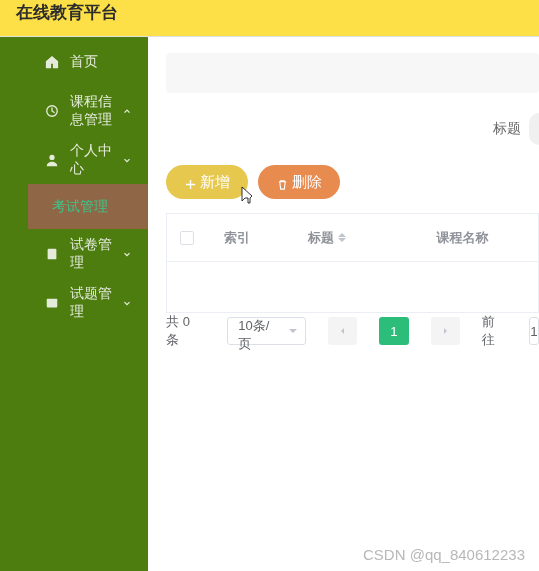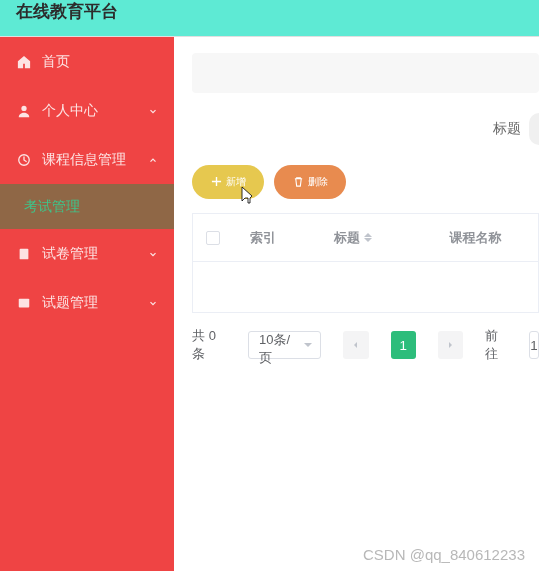--- a/index.html
+++ b/index.html
@@ -1,53 +1,53 @@
 <!DOCTYPE html>
 <html><head>
   <meta charset="utf-8">
   <style>
     * { margin: 0; padding: 0; box-sizing: border-box; }
     body { font-family: "Microsoft YaHei", Arial, sans-serif; font-size: 14px; width: 539px; height: 571px; overflow: hidden; position: relative; background: #f5f5f5; }
     
-    .header { height: 37px; background: #5eead4; border-bottom: 1px solid #e0e0e0; display: flex; align-items: flex-start; padding: 0 16px; }
+    .header { height: 37px; background: #fde047; border-bottom: 1px solid #e0e0e0; display: flex; align-items: flex-end; padding: 12px 16px; }
     .header-title { font-size: 17px; font-weight: bold; color: #2c2c2c; }
     
     .container { display: flex; height: calc(100% - 37px); }
     
-    .sidebar { width: 174px; background: #ef4444; color: #fff; overflow-y: auto; }
+    .sidebar { width: 148px; background: #4d7c0f; color: #fff; overflow-y: auto; padding-left: 28px; }
     .menu-item { display: flex; align-items: center; padding: 0 16px; height: 49px; cursor: pointer; color: rgba(255,255,255,0.85); position: relative; }
     .menu-item .icon { width: 16px; height: 16px; margin-right: 10px; display: flex; align-items: center; justify-content: center; }
     .menu-item .label { flex: 1; font-size: 14px; }
     .menu-item .chevron { margin-left: auto; }
     .menu-item.submenu { padding-left: 24px; background: #8f6746; color: #3fc48a; height: 45px; }
     
     .main { flex: 1; background: #fff; padding: 16px 0 0 18px; position: relative; overflow: hidden; }
     .breadcrumb-bar { background: #f7f7f7; height: 40px; border-radius: 4px; margin-bottom: 20px; }
     
     .search-row { display: flex; align-items: center; justify-content: flex-end; margin-bottom: 20px; padding-right: 0; }
     .search-label { color: #666; margin-right: 8px; font-size: 14px; }
     .search-input-stub { width: 10px; height: 32px; background: #f0f0f0; border-radius: 16px 0 0 16px; }
     
     .action-row { display: flex; gap: 10px; margin-bottom: 14px; }
-    .btn { height: 34px; padding: 0 18px; border: none; border-radius: 17px; display: flex; align-items: center; cursor: pointer; font-size: 10px; color: #fff; gap: 4px; }
+    .btn { height: 34px; padding: 0 18px; border: none; border-radius: 17px; display: flex; align-items: center; cursor: pointer; font-size: 15px; color: #fff; gap: 4px; }
     .btn-add { background: #e6c84f; }
     .btn-delete { background: #e88b4f; }
     .btn .icon { width: 12px; height: 12px; }
     
     .table { width: 100%; border: 1px solid #ebeef5; }
     .table-header { display: flex; background: #fff; height: 48px; align-items: center; border-bottom: 1px solid #ebeef5; font-weight: bold; }
     .th { color: #909399; font-size: 13px; display: flex; align-items: center; justify-content: center; gap: 4px; }
     .th-check { width: 40px; }
     .th-index { width: 60px; }
     .th-title { width: 120px; }
     .th-name { flex: 1; align-items: flex-end; }
     .checkbox { width: 14px; height: 14px; border: 1px solid #dcdfe6; border-radius: 2px; background: #fff; }
     .table-body { height: 50px; }
     
-    .pagination { display: flex; align-items: center; margin-top: 14px; font-size: 13px; color: #606266; gap: 22px; }
+    .pagination { display: flex; align-items: center; font-size: 13px; color: #606266; gap: 22px; }
     .total-text { color: #606266; }
     .page-size { border: 1px solid #dcdfe6; border-radius: 3px; height: 28px; padding: 8px 24px 0 10px; display: flex; align-items: center; color: #606266; background: #fff; position: relative; }
     .page-size::after { content: ''; position: absolute; right: 8px; top: 11px; border: 4px solid transparent; border-top-color: #c0c4cc; }
     .page-btn { width: 30px; height: 28px; background: #f4f4f5; color: #c0c4cc; border: none; border-radius: 3px; display: flex; align-items: center; justify-content: center; cursor: pointer; }
     .page-btn.active { background: #2dbd7b; color: #fff; }
     .jump-label { color: #606266; }
     .jump-input { width: 10px; height: 28px; border: 1px solid #dcdfe6; border-radius: 3px; text-align: center; color: #606266; }
     
     .cursor { position: absolute; left: 238px; top: 185px; pointer-events: none; z-index: 100; }
     
@@ -71,44 +71,44 @@
       <span class="icon">
         <svg viewBox="0 0 16 16" width="14" height="14" fill="currentColor">
             <path d="M8 1l7 6v8H9v-5H7v5H1V7l7-6z"></path>
           </svg>
       </span>
       <span class="label">首页</span>
     </div>
 
     <div class="menu-item">
       <span class="icon">
-        <svg viewBox="0 0 16 16" width="14" height="14" fill="currentColor">
-            <circle cx="8" cy="5" r="3"></circle>
-            <path d="M2 15c0-3 3-5 6-5s6 2 6 5z"></path>
-          </svg>
-      </span>
-      <span class="label">个人中心</span>
-      <span class="chevron">
-        <svg viewBox="0 0 12 12" width="10" height="10" fill="none" stroke="currentColor" stroke-width="1.5">
-            <path d="M3 5l3 3 3-3"></path>
-          </svg>
-      </span>
-    </div>
-
-    <div class="menu-item">
-      <span class="icon">
         <svg viewBox="0 0 16 16" width="14" height="14" fill="none" stroke="currentColor" stroke-width="1.5">
             <circle cx="8" cy="8" r="6"></circle>
             <path d="M8 4v4l3 2"></path>
           </svg>
       </span>
       <span class="label">课程信息管理</span>
       <span class="chevron">
         <svg viewBox="0 0 12 12" width="10" height="10" fill="none" stroke="currentColor" stroke-width="1.5">
             <path d="M3 8l3-3 3 3"></path>
+          </svg>
+      </span>
+    </div>
+
+    <div class="menu-item">
+      <span class="icon">
+        <svg viewBox="0 0 16 16" width="14" height="14" fill="currentColor">
+            <circle cx="8" cy="5" r="3"></circle>
+            <path d="M2 15c0-3 3-5 6-5s6 2 6 5z"></path>
+          </svg>
+      </span>
+      <span class="label">个人中心</span>
+      <span class="chevron">
+        <svg viewBox="0 0 12 12" width="10" height="10" fill="none" stroke="currentColor" stroke-width="1.5">
+            <path d="M3 5l3 3 3-3"></path>
           </svg>
       </span>
     </div>
 
     <div class="menu-item submenu">
       <span class="label">考试管理</span>
     </div>
 
     <div class="menu-item">
       <span class="icon">

